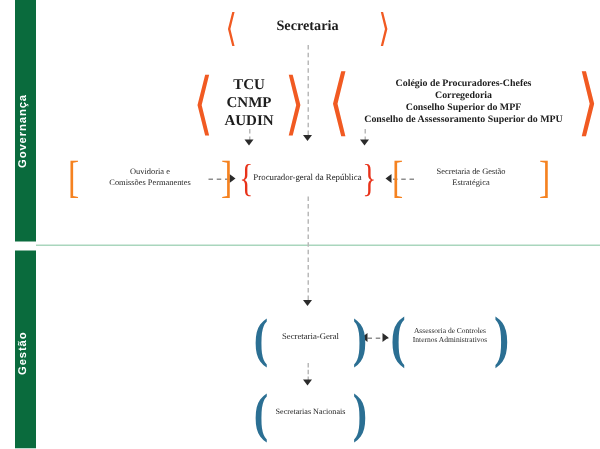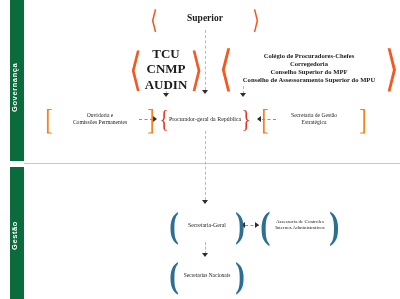--- a/index.html
+++ b/index.html
@@ -76,21 +76,21 @@
 
   
   .paren .brk{color:#2b6f93;font-weight:700;transform:translateY(-50%) scaleX(.80);}
 
   
   #n-sociedade{left:150px;top:8px;width:110px;height:22px;}
   #n-sociedade .txt{font-size:9.5px;font-weight:700;}
   #n-sociedade .brk{font-size:25px;}
 
   #n-tcu{left:128px;top:47px;width:76px;height:44px;}
-  #n-tcu .txt{font-size:13px;font-weight:700;}
+  #n-tcu .txt{font-size:10px;font-weight:700;}
   #n-tcu .brk{font-size:45px;}
 
   #n-colegio{left:218px;top:44px;width:182px;height:48px;}
   #n-colegio .txt{font-size:6.6px;font-weight:700;}
   #n-colegio .brk{font-size:48px;}
 
   #n-ouvidoria{left:44px;top:105px;width:112px;height:28px;}
   #n-ouvidoria .txt{font-size:5.6px;}
   #n-ouvidoria .brk{font-size:30px;}
 
@@ -161,21 +161,21 @@
 
   <div class="hline" style="left:245px;top:225px;width:14px;"></div>
   <div class="ah ah-left" style="left:241px;top:222px;"></div>
   <div class="ah ah-right" style="left:255px;top:222px;"></div>
 
   <div class="vline" style="left:205px;top:242px;height:12px;"></div>
   <div class="ah ah-down" style="left:202px;top:253px;"></div>
 
   <div id="n-sociedade" class="node angle">
     <span class="brk l">〈</span>
-    <span class="txt">Superior</span>
+    <span class="txt">Secretaria</span>
     <span class="brk r">〉</span>
   </div>
 
   <div id="n-tcu" class="node angle">
     <span class="brk l">〈</span>
     <span class="txt">TCU
 CNMP
 AUDIN</span>
     <span class="brk r">〉</span>
   </div>

